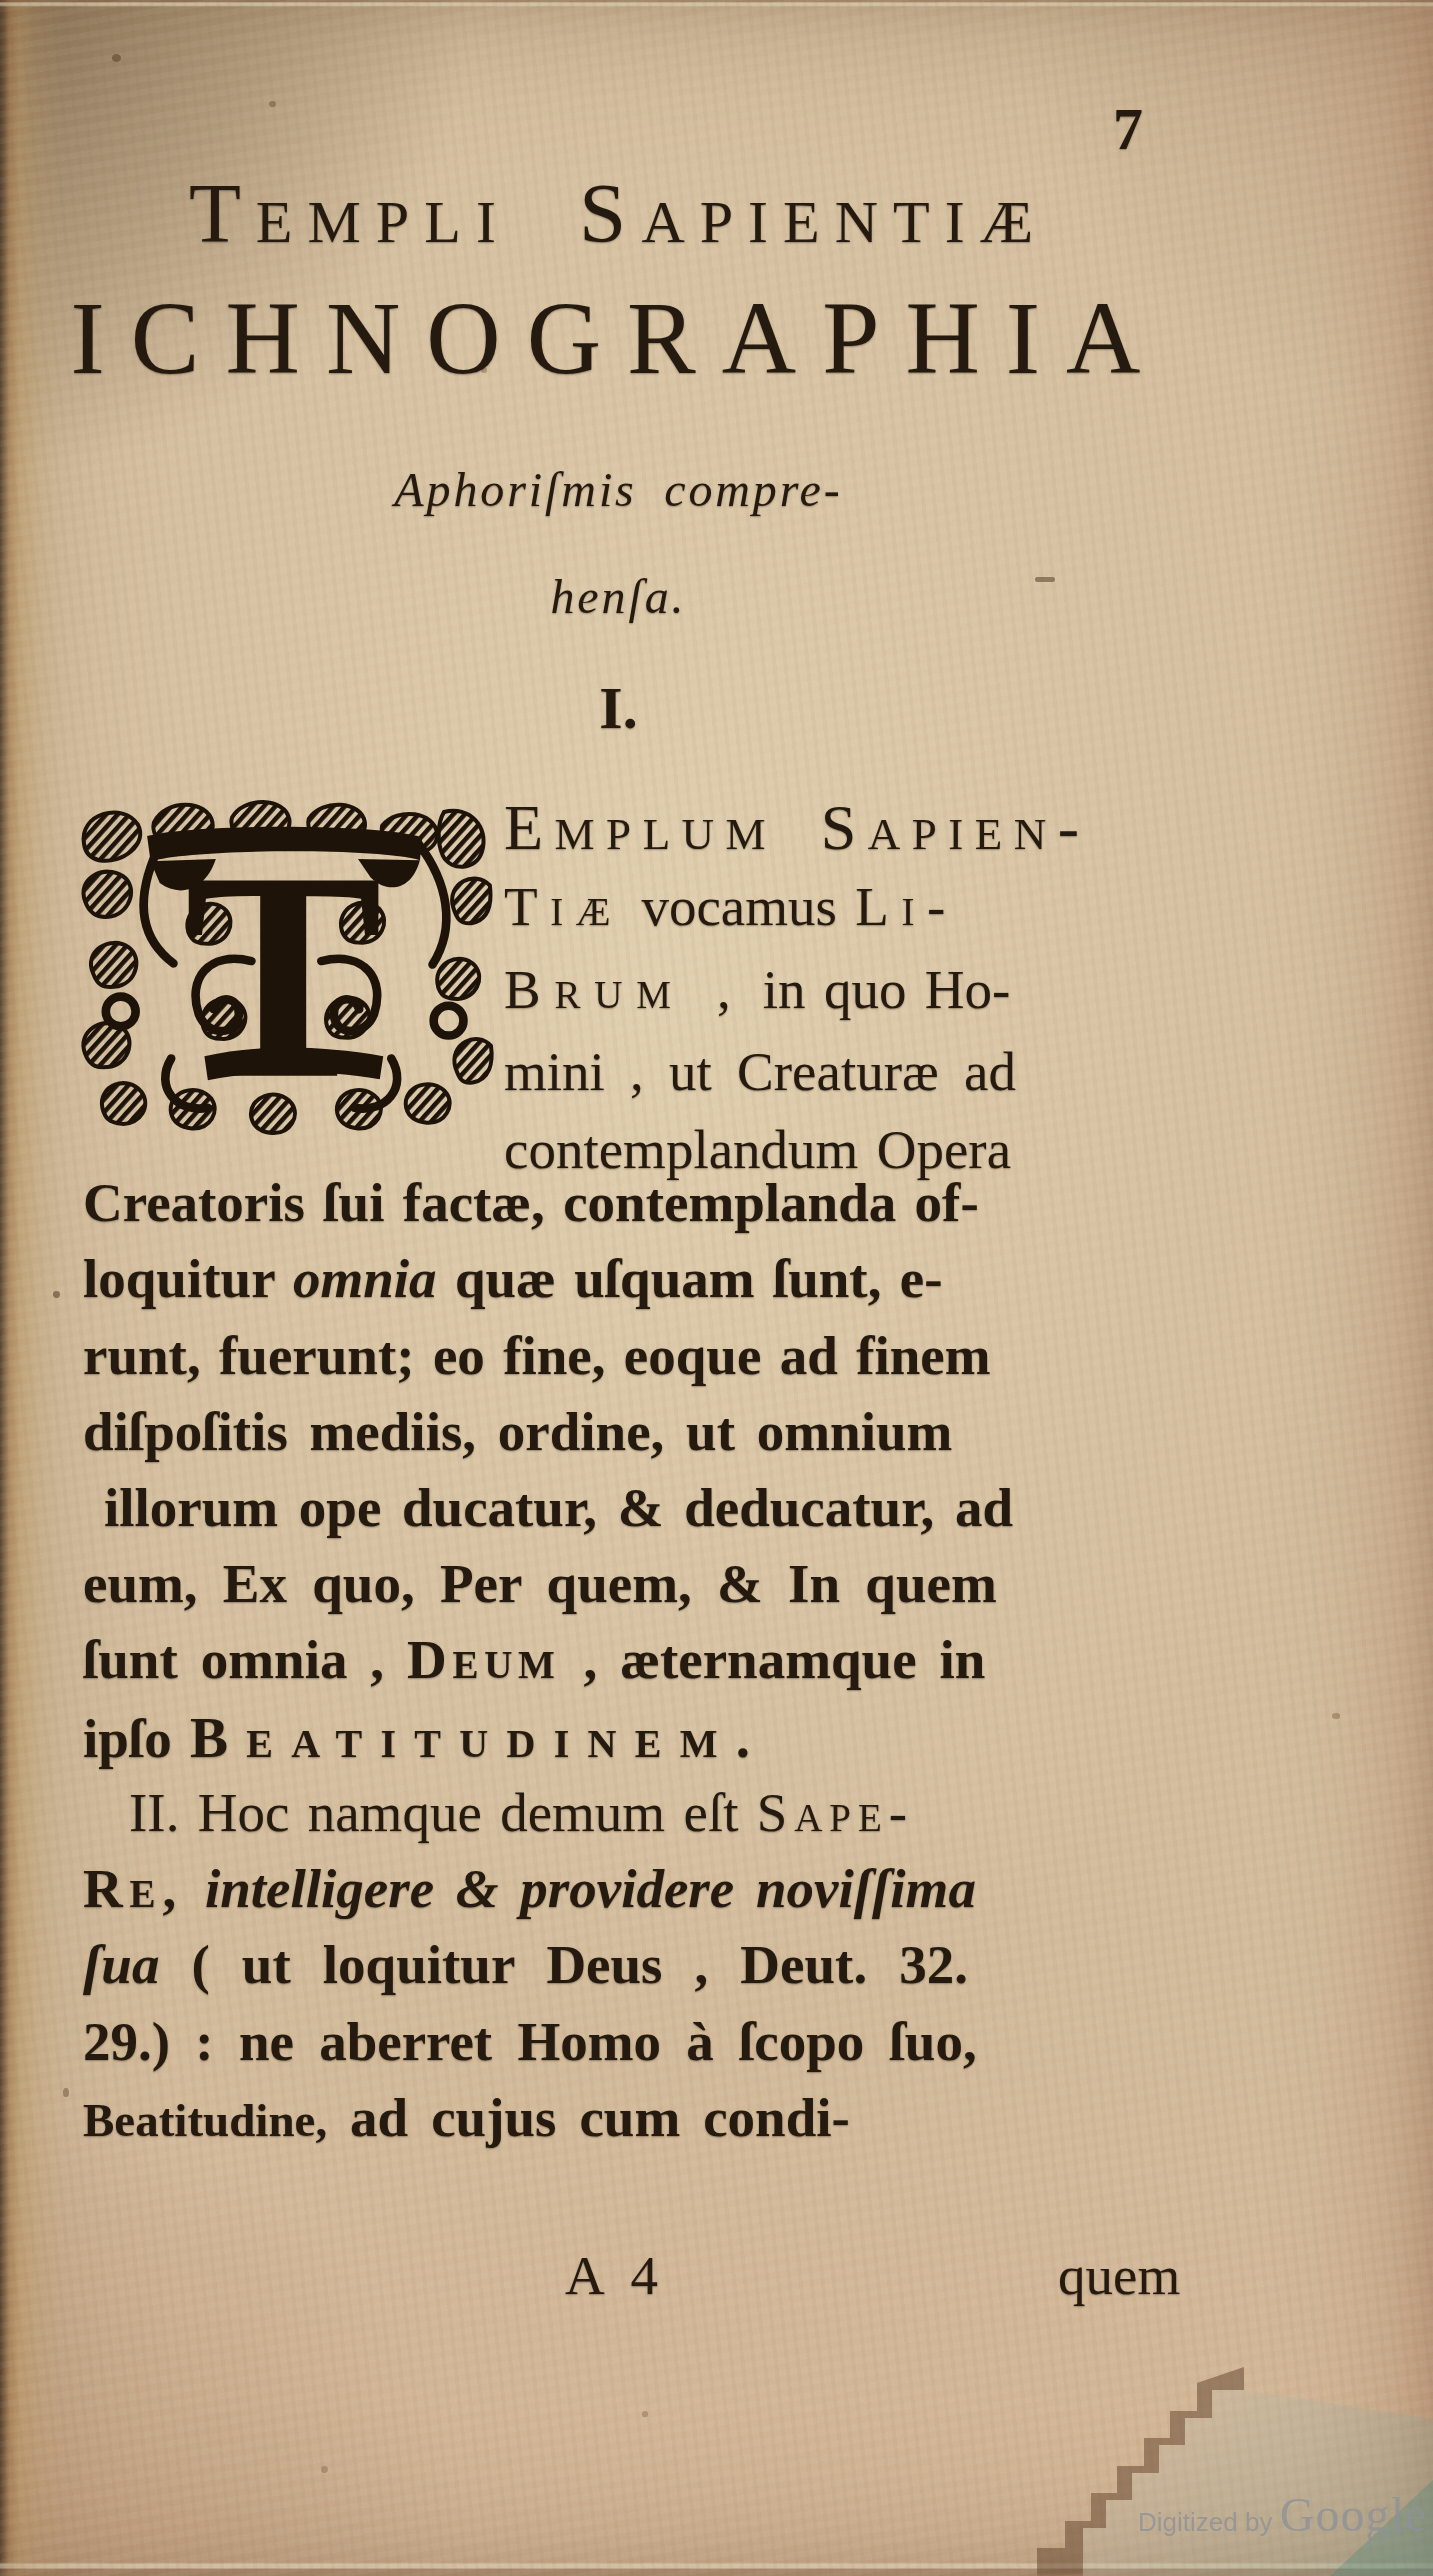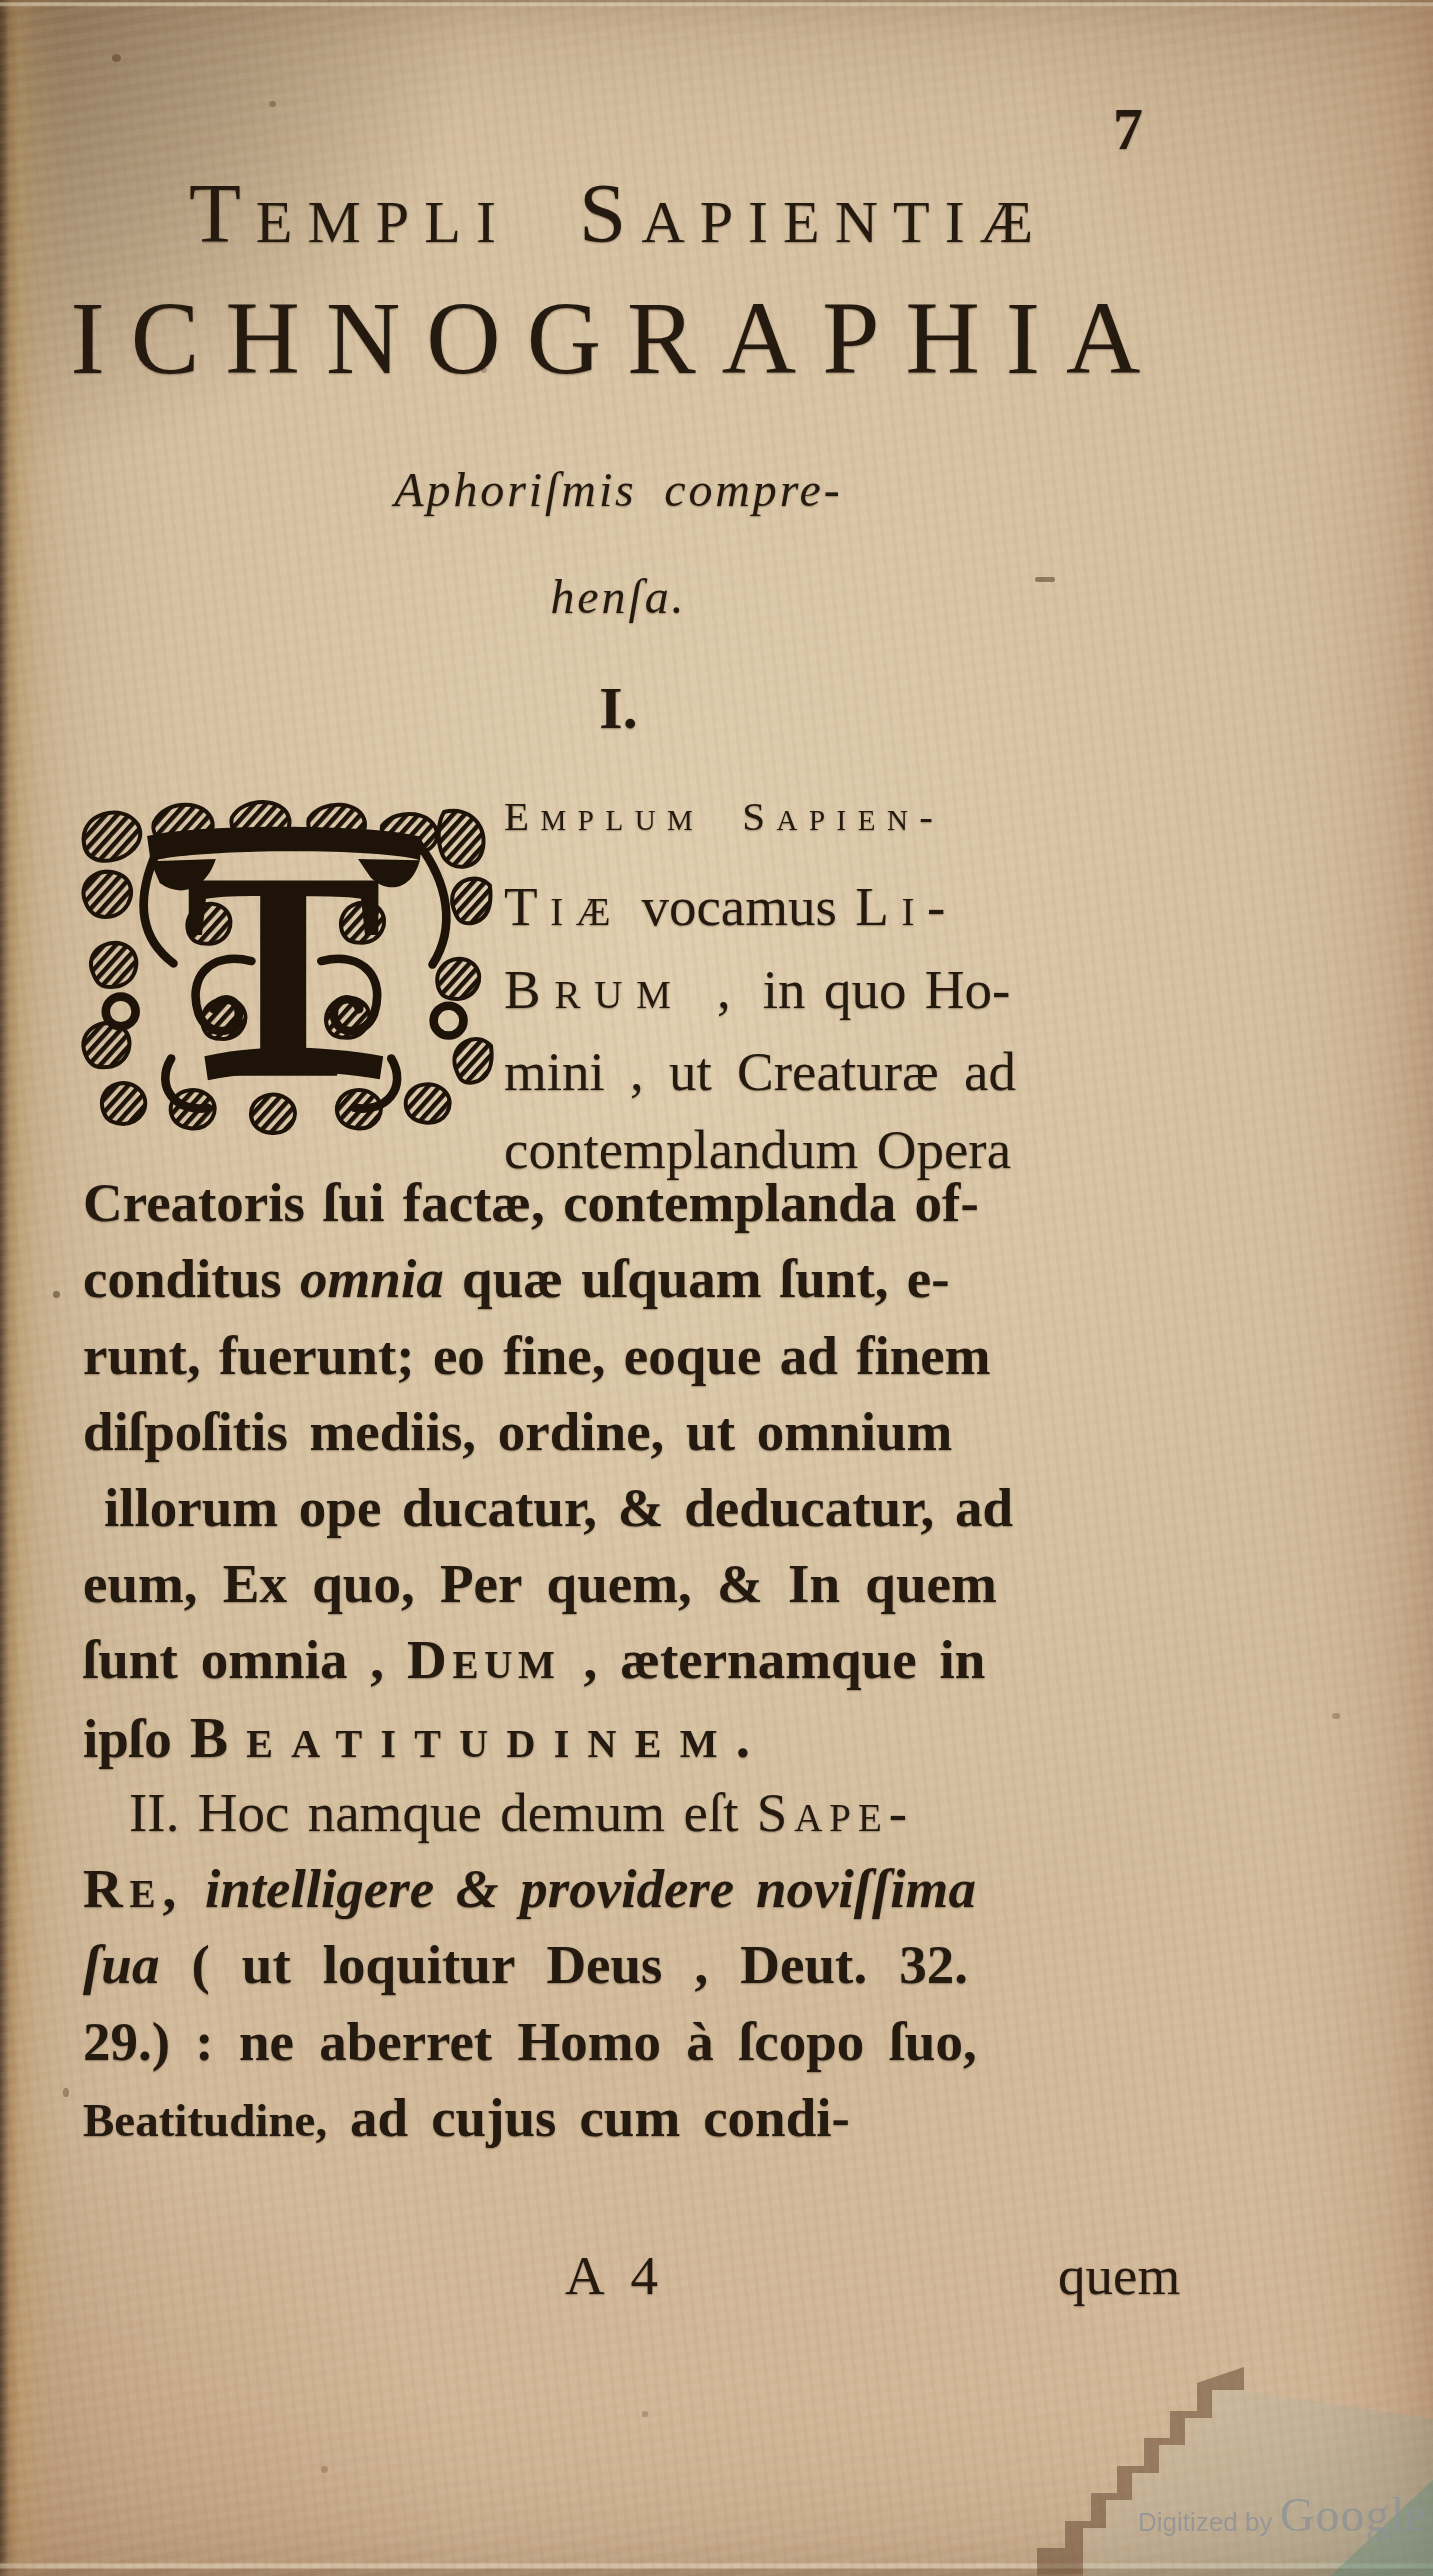--- a/index.html
+++ b/index.html
@@ -133,33 +133,33 @@
     <g fill="#1d1309" stroke="none">
       <path d="M138,82 C220,60 540,60 618,84 L614,124 C540,102 216,104 144,126 Z"></path>
       <path d="M144,126 L258,122 C240,176 196,190 160,164 Z"></path>
       <path d="M506,122 L614,124 C600,176 558,184 528,154 Z"></path>
       <path d="M238,466 C330,446 432,446 550,466 L544,506 C434,488 336,490 244,508 Z"></path>
     </g>
 
     <text x="376" y="500" text-anchor="middle" font-family="Liberation Serif, DejaVu Serif, serif" font-size="520" font-weight="bold" fill="#1d1309">T</text>
   </svg>
 
-  <div class="line ind sc-wide" style="top:796px; font-size:41px;">Emplum Sapien-</div>
+  <div class="line ind sc-wide" style="top:796px; font-size:64px;">Emplum Sapien-</div>
   <div class="line ind" style="top:879px;">
     <span class="sc" style="letter-spacing:12.6px;">Tiæ</span><span> vocamus </span><span class="sc" style="letter-spacing:12.6px;">Li-</span>
   </div>
   <div class="line ind" style="top:962px;">
     <span class="sc" style="letter-spacing:13.8px;">Brum ,</span><span> in quo Ho-</span>
   </div>
   <div class="line ind loose" style="top:1044px;">mini , ut Creaturæ ad</div>
   <div class="line ind" style="top:1122px;">contemplandum Opera</div>
 
   <div class="line bodyl" style="top:1175px;">Creatoris ſui factæ, contemplanda of-</div>
   <div class="line bodyl" style="top:1251px;">
-    <span>conditus </span><span class="it">omnia</span><span> quæ uſquam ſunt, e-</span>
+    <span>loquitur </span><span class="it">omnia</span><span> quæ uſquam ſunt, e-</span>
   </div>
   <div class="line bodyl" style="top:1328px;">runt, fuerunt; eo fine, eoque ad finem</div>
   <div class="line bodyl" style="top:1404px; word-spacing:8px;">diſpoſitis mediis, ordine, ut omnium</div>
   <div class="line bodyl" style="top:1480px; word-spacing:6.9px;margin-left:21px;">illorum ope ducatur, &amp; deducatur, ad</div>
   <div class="line bodyl loose" style="top:1556px;">eum, Ex quo, Per quem, &amp; In quem</div>
   <div class="line bodyl" style="top:1632px; word-spacing:9.2px;">
     <span>ſunt omnia , </span><span class="sc" style="letter-spacing:5.7px;">Deum</span><span> , æternamque in</span>
   </div>
   <div class="line bodyl" style="top:1709px;">
     <span>ipſo </span><span class="sc-beat">Beatitudinem.</span>

